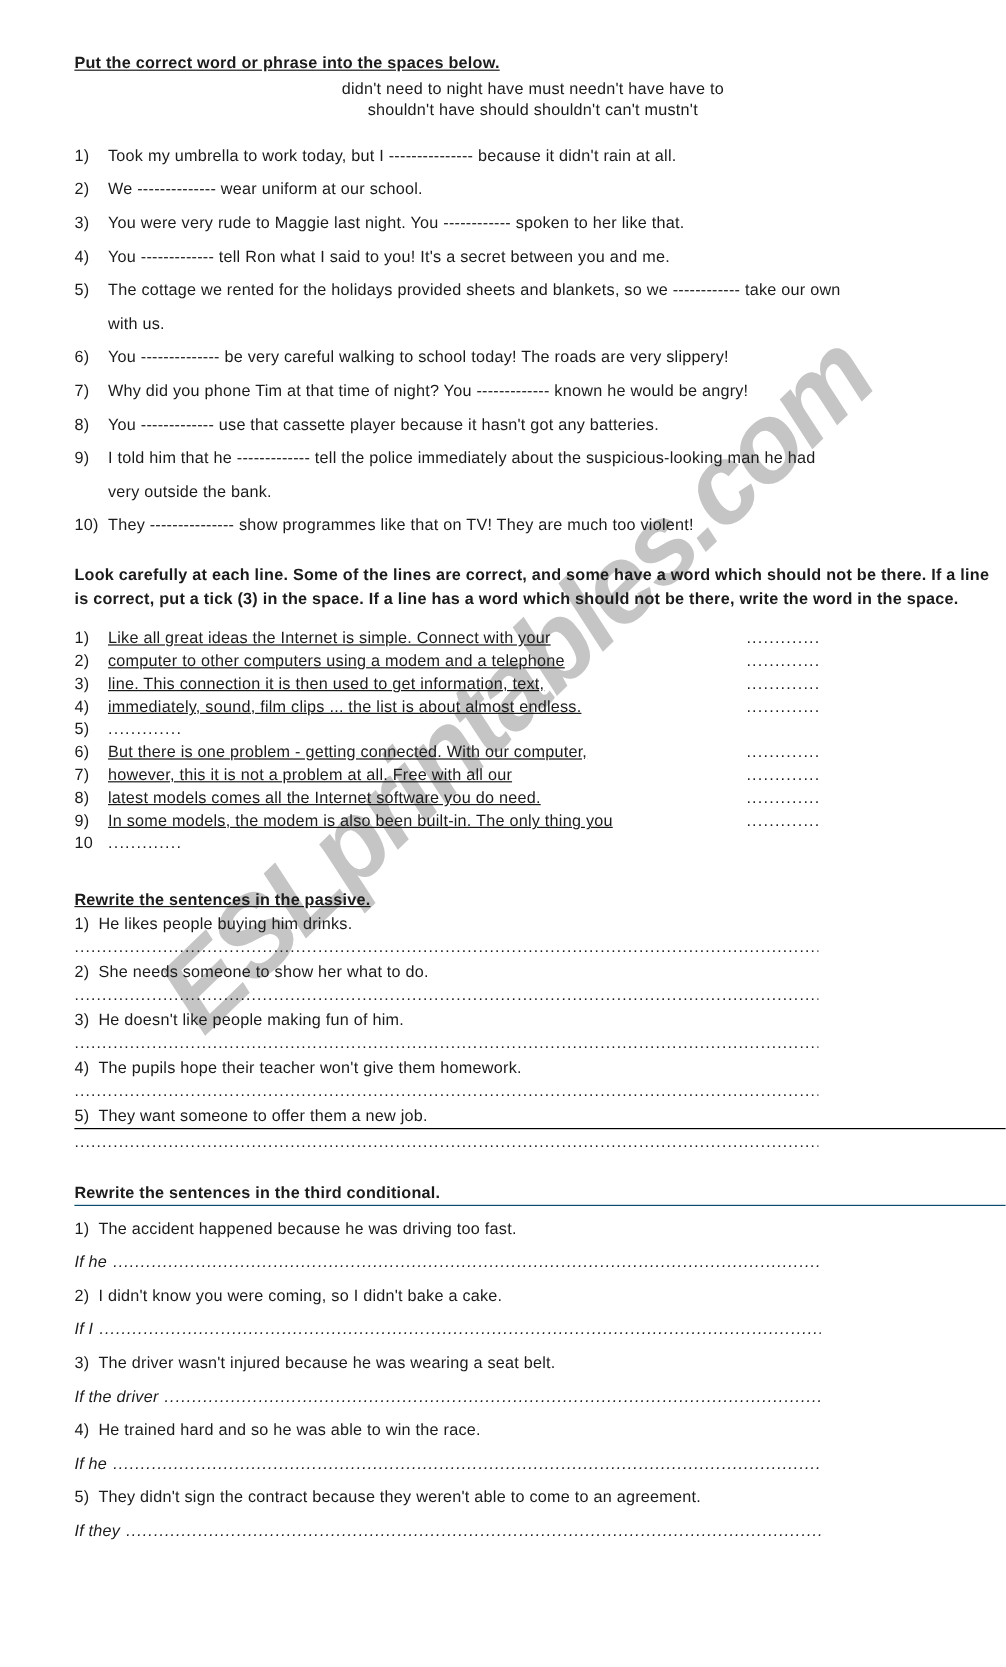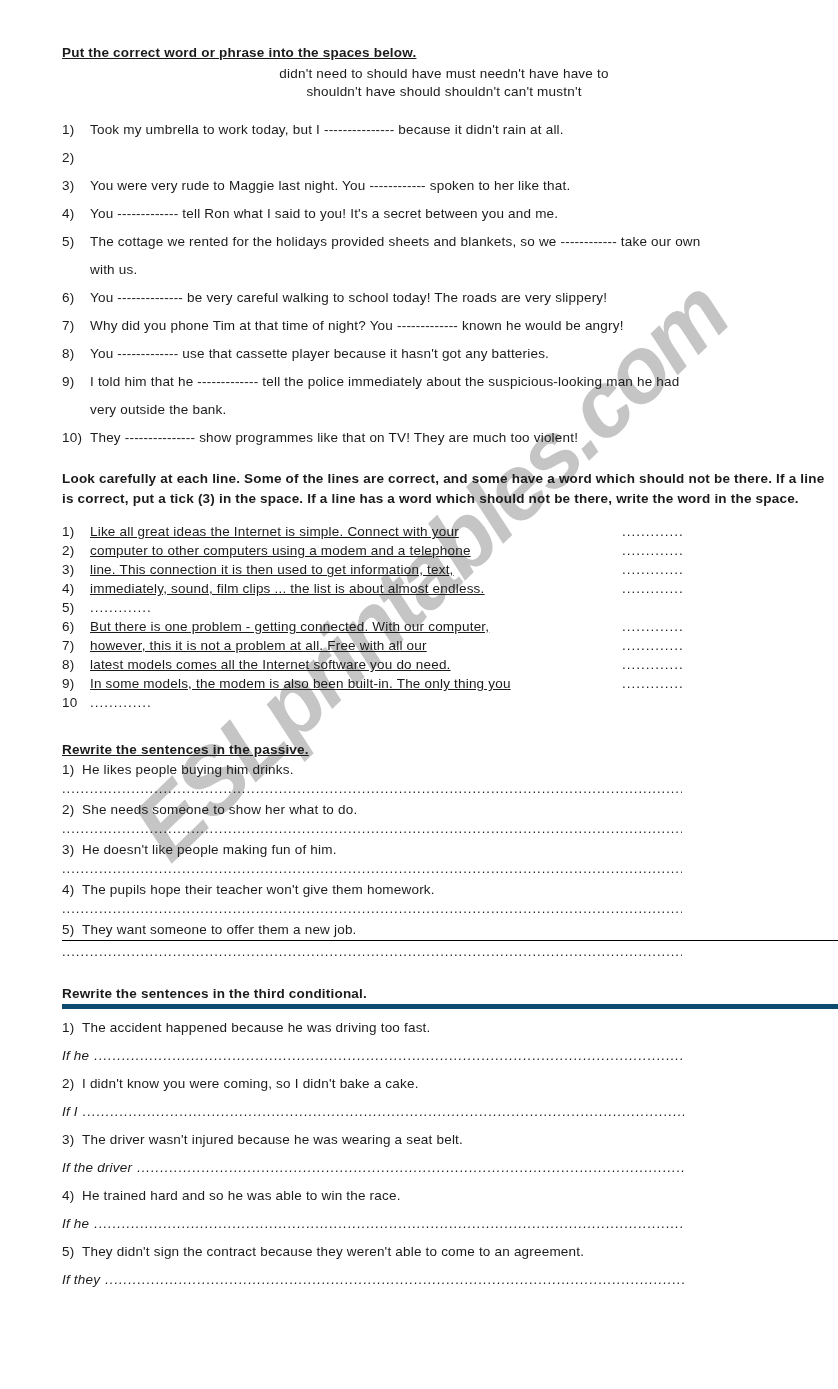--- a/index.html
+++ b/index.html
@@ -60,47 +60,48 @@
   .s3-sentence { display: flex; line-height: 17px; margin-top: 4px; white-space: nowrap; }
   .s3-sentence .num { width: 20px; flex: 0 0 20px; }
   .s3-sentence.rule { width: 776px; border-bottom: 1px solid #000; padding-bottom: 2px; }
   .dotline {
     width: 620px; overflow: hidden; white-space: nowrap;
     line-height: 17px; margin-top: 2px; letter-spacing: 1px; font-size: 13px;
   }
 
   
   .s4 { margin-top: 26px; }
-  .s4-title-row { width: 776px; border-bottom: 5px solid #0c4a6e; padding-bottom: 3px; }
+  .s4-title-row { width: 776px; border-bottom: 1px solid #0c4a6e; padding-bottom: 3px; }
   .s4-sentence { display: flex; line-height: 18px; margin-top: 10px; white-space: nowrap; }
   .s4-sentence .num { width: 20px; flex: 0 0 20px; }
   .s4-answer { display: flex; width: 622px; line-height: 18px; margin-top: 10px; white-space: nowrap; font-style: italic; }
   .s4-answer .prefix { flex: 0 0 auto; padding-right: 5px; }
   .s4-answer .dotfill { flex: 1 1 auto; overflow: hidden; letter-spacing: 1px; font-size: 13px; }
 </style>
 </head>
 <body>
 
 <div class="watermark">ESLprintables.com</div>
 
 <div class="content">
 
   <div class="heading underlined">Put the correct word or phrase into the spaces below.</div>
   <div class="word-bank">
-    <div>didn't need to should have must needn't have  have to</div>
+    <div>didn't need to night have must needn't have  have to</div>
     <div>shouldn't have should shouldn't can't mustn't</div>
   </div>
 
   <div class="s1-items">
     <div class="s1-item">
       <span class="num">1)</span>
       <span class="txt">Took my umbrella to work today, but I --------------- because it didn't rain at all.</span>
     </div>
     <div class="s1-item">
       <span class="num">2)</span>
+      <span class="txt">We -------------- wear uniform at our school.</span>
     </div>
     <div class="s1-item">
       <span class="num">3)</span>
       <span class="txt">You were very rude to Maggie last night. You ------------ spoken to her like that.</span>
     </div>
     <div class="s1-item">
       <span class="num">4)</span>
       <span class="txt">You ------------- tell Ron what I said to you! It's a secret between you and me.</span>
     </div>
     <div class="s1-item">

